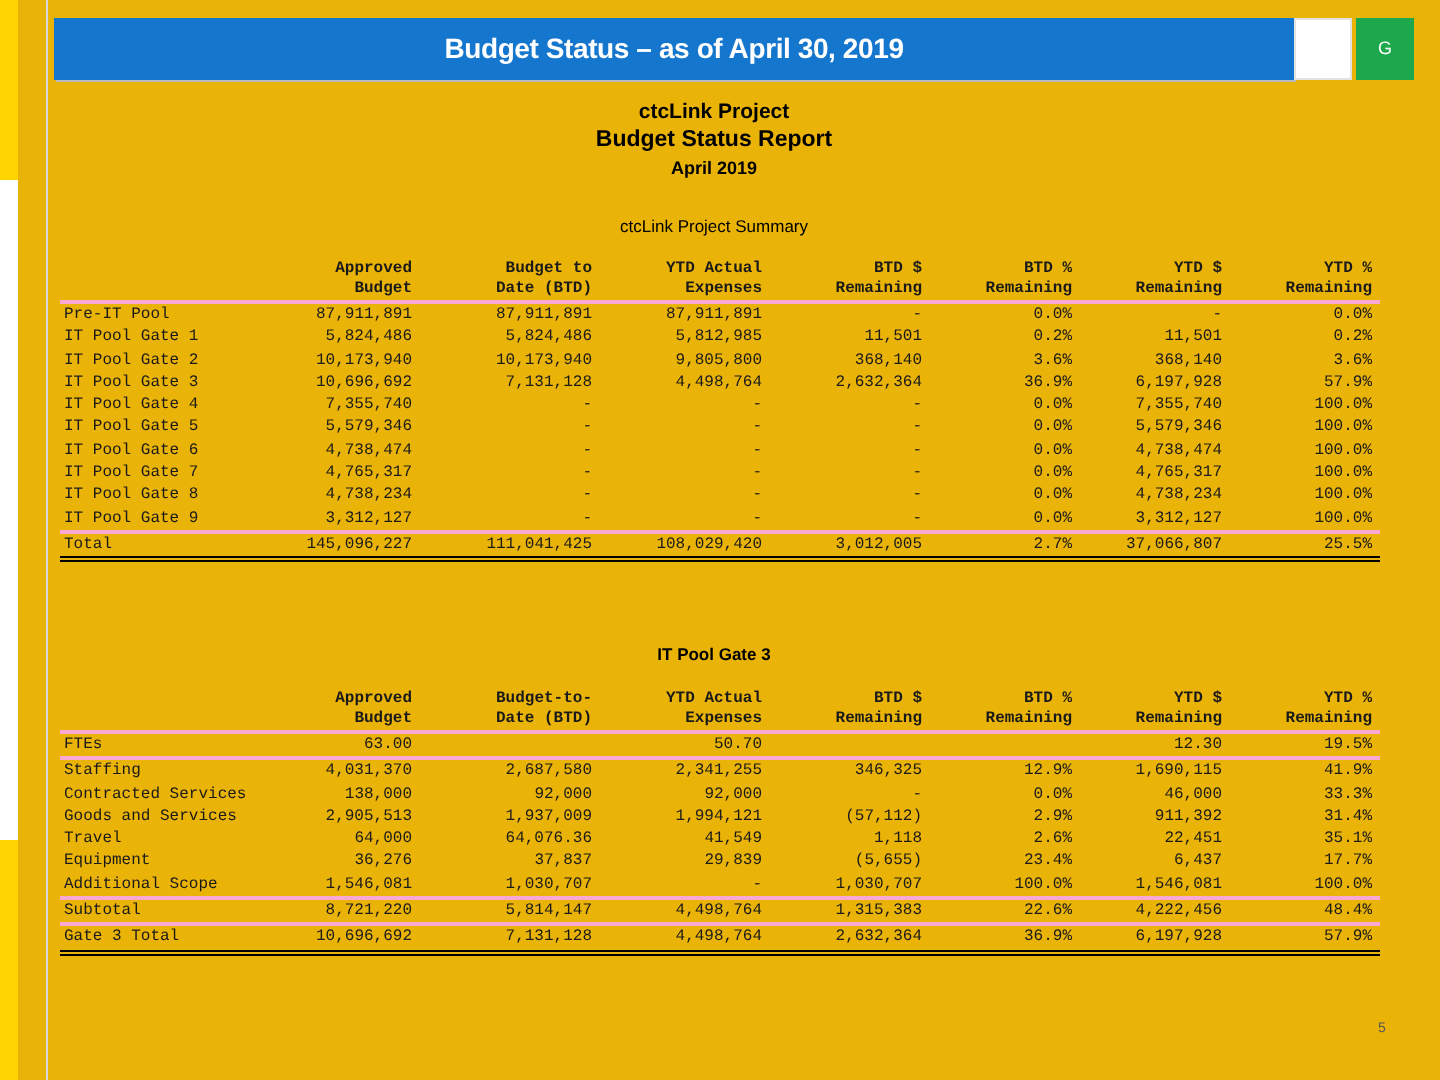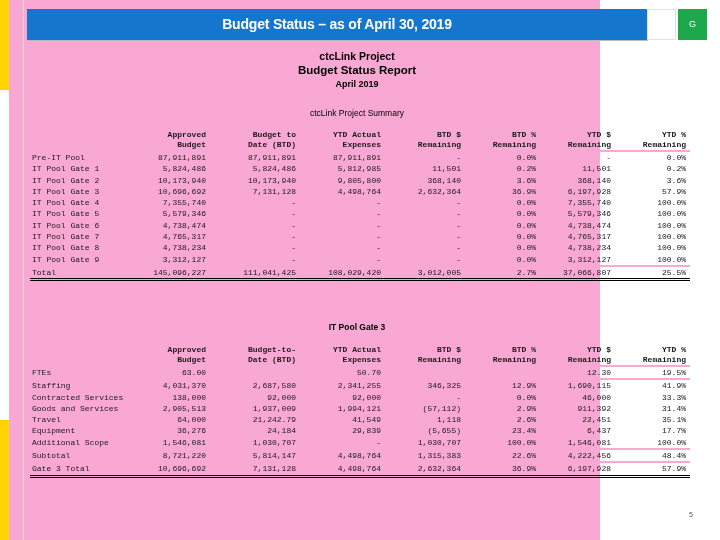--- a/index.html
+++ b/index.html
@@ -10,23 +10,23 @@
   body {
     width: 720px;
     height: 540px;
     overflow: hidden;
     font-family: "Liberation Sans", sans-serif;
     position: relative;
   }
   #slide {
     position: absolute;
     left: 0; top: 0;
-    width: 600px;
+    width: 720px;
     height: 540px;
-    background: #f9a8d4;
+    background: #eab308;
   }
   
   .left-bar {
     position: absolute;
     left: 0; top: 0;
     width: 9px;
     height: 540px;
     background: #FFD400;
   }
   .left-bar-gap {
@@ -400,31 +400,31 @@
           <td class="num">1,937,009</td>
           <td class="num">1,994,121</td>
           <td class="num">(57,112)</td>
           <td class="num">2.9%</td>
           <td class="num">911,392</td>
           <td class="num">31.4%</td>
         </tr>
       <tr>
           <td class="lbl">Travel</td>
           <td class="num">64,000</td>
-          <td class="num">21,242.79</td>
+          <td class="num">64,076.36</td>
           <td class="num">41,549</td>
           <td class="num">1,118</td>
           <td class="num">2.6%</td>
           <td class="num">22,451</td>
           <td class="num">35.1%</td>
         </tr>
       <tr>
           <td class="lbl">Equipment</td>
           <td class="num">36,276</td>
-          <td class="num">24,184</td>
+          <td class="num">37,837</td>
           <td class="num">29,839</td>
           <td class="num">(5,655)</td>
           <td class="num">23.4%</td>
           <td class="num">6,437</td>
           <td class="num">17.7%</td>
         </tr>
       <tr class="rowline">
           <td class="lbl">Additional Scope</td>
           <td class="num">1,546,081</td>
           <td class="num">1,030,707</td>

